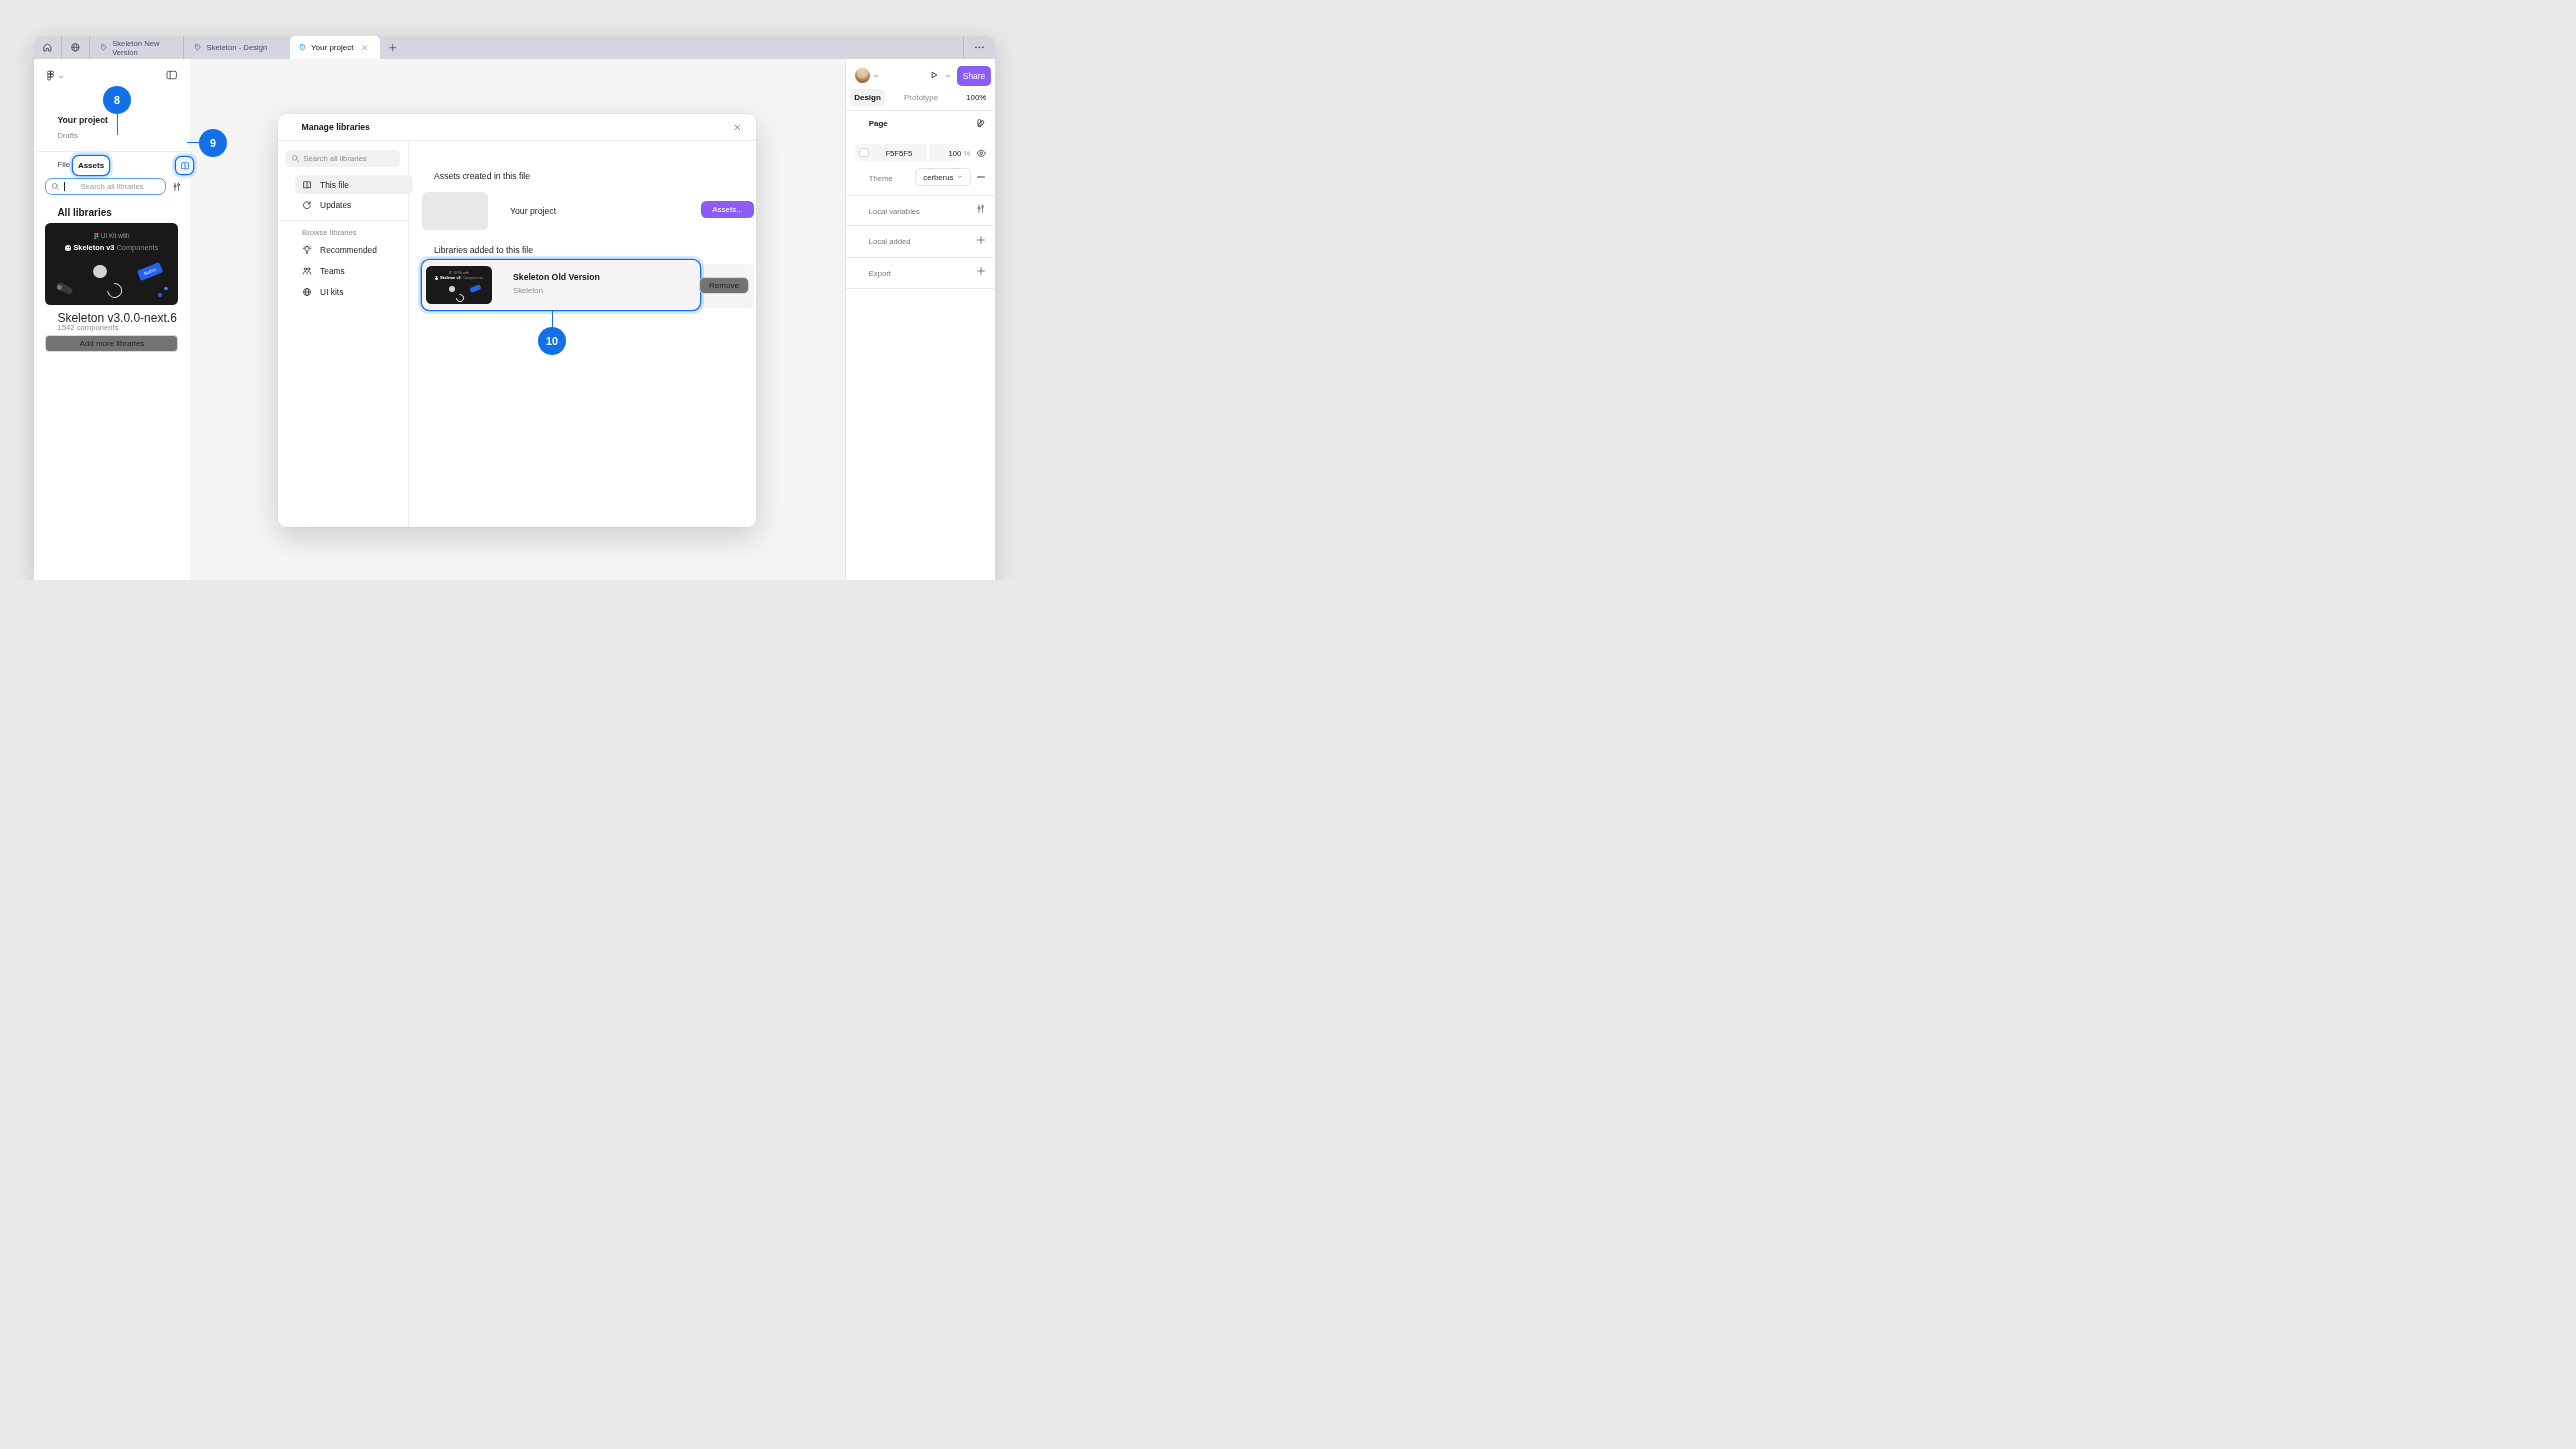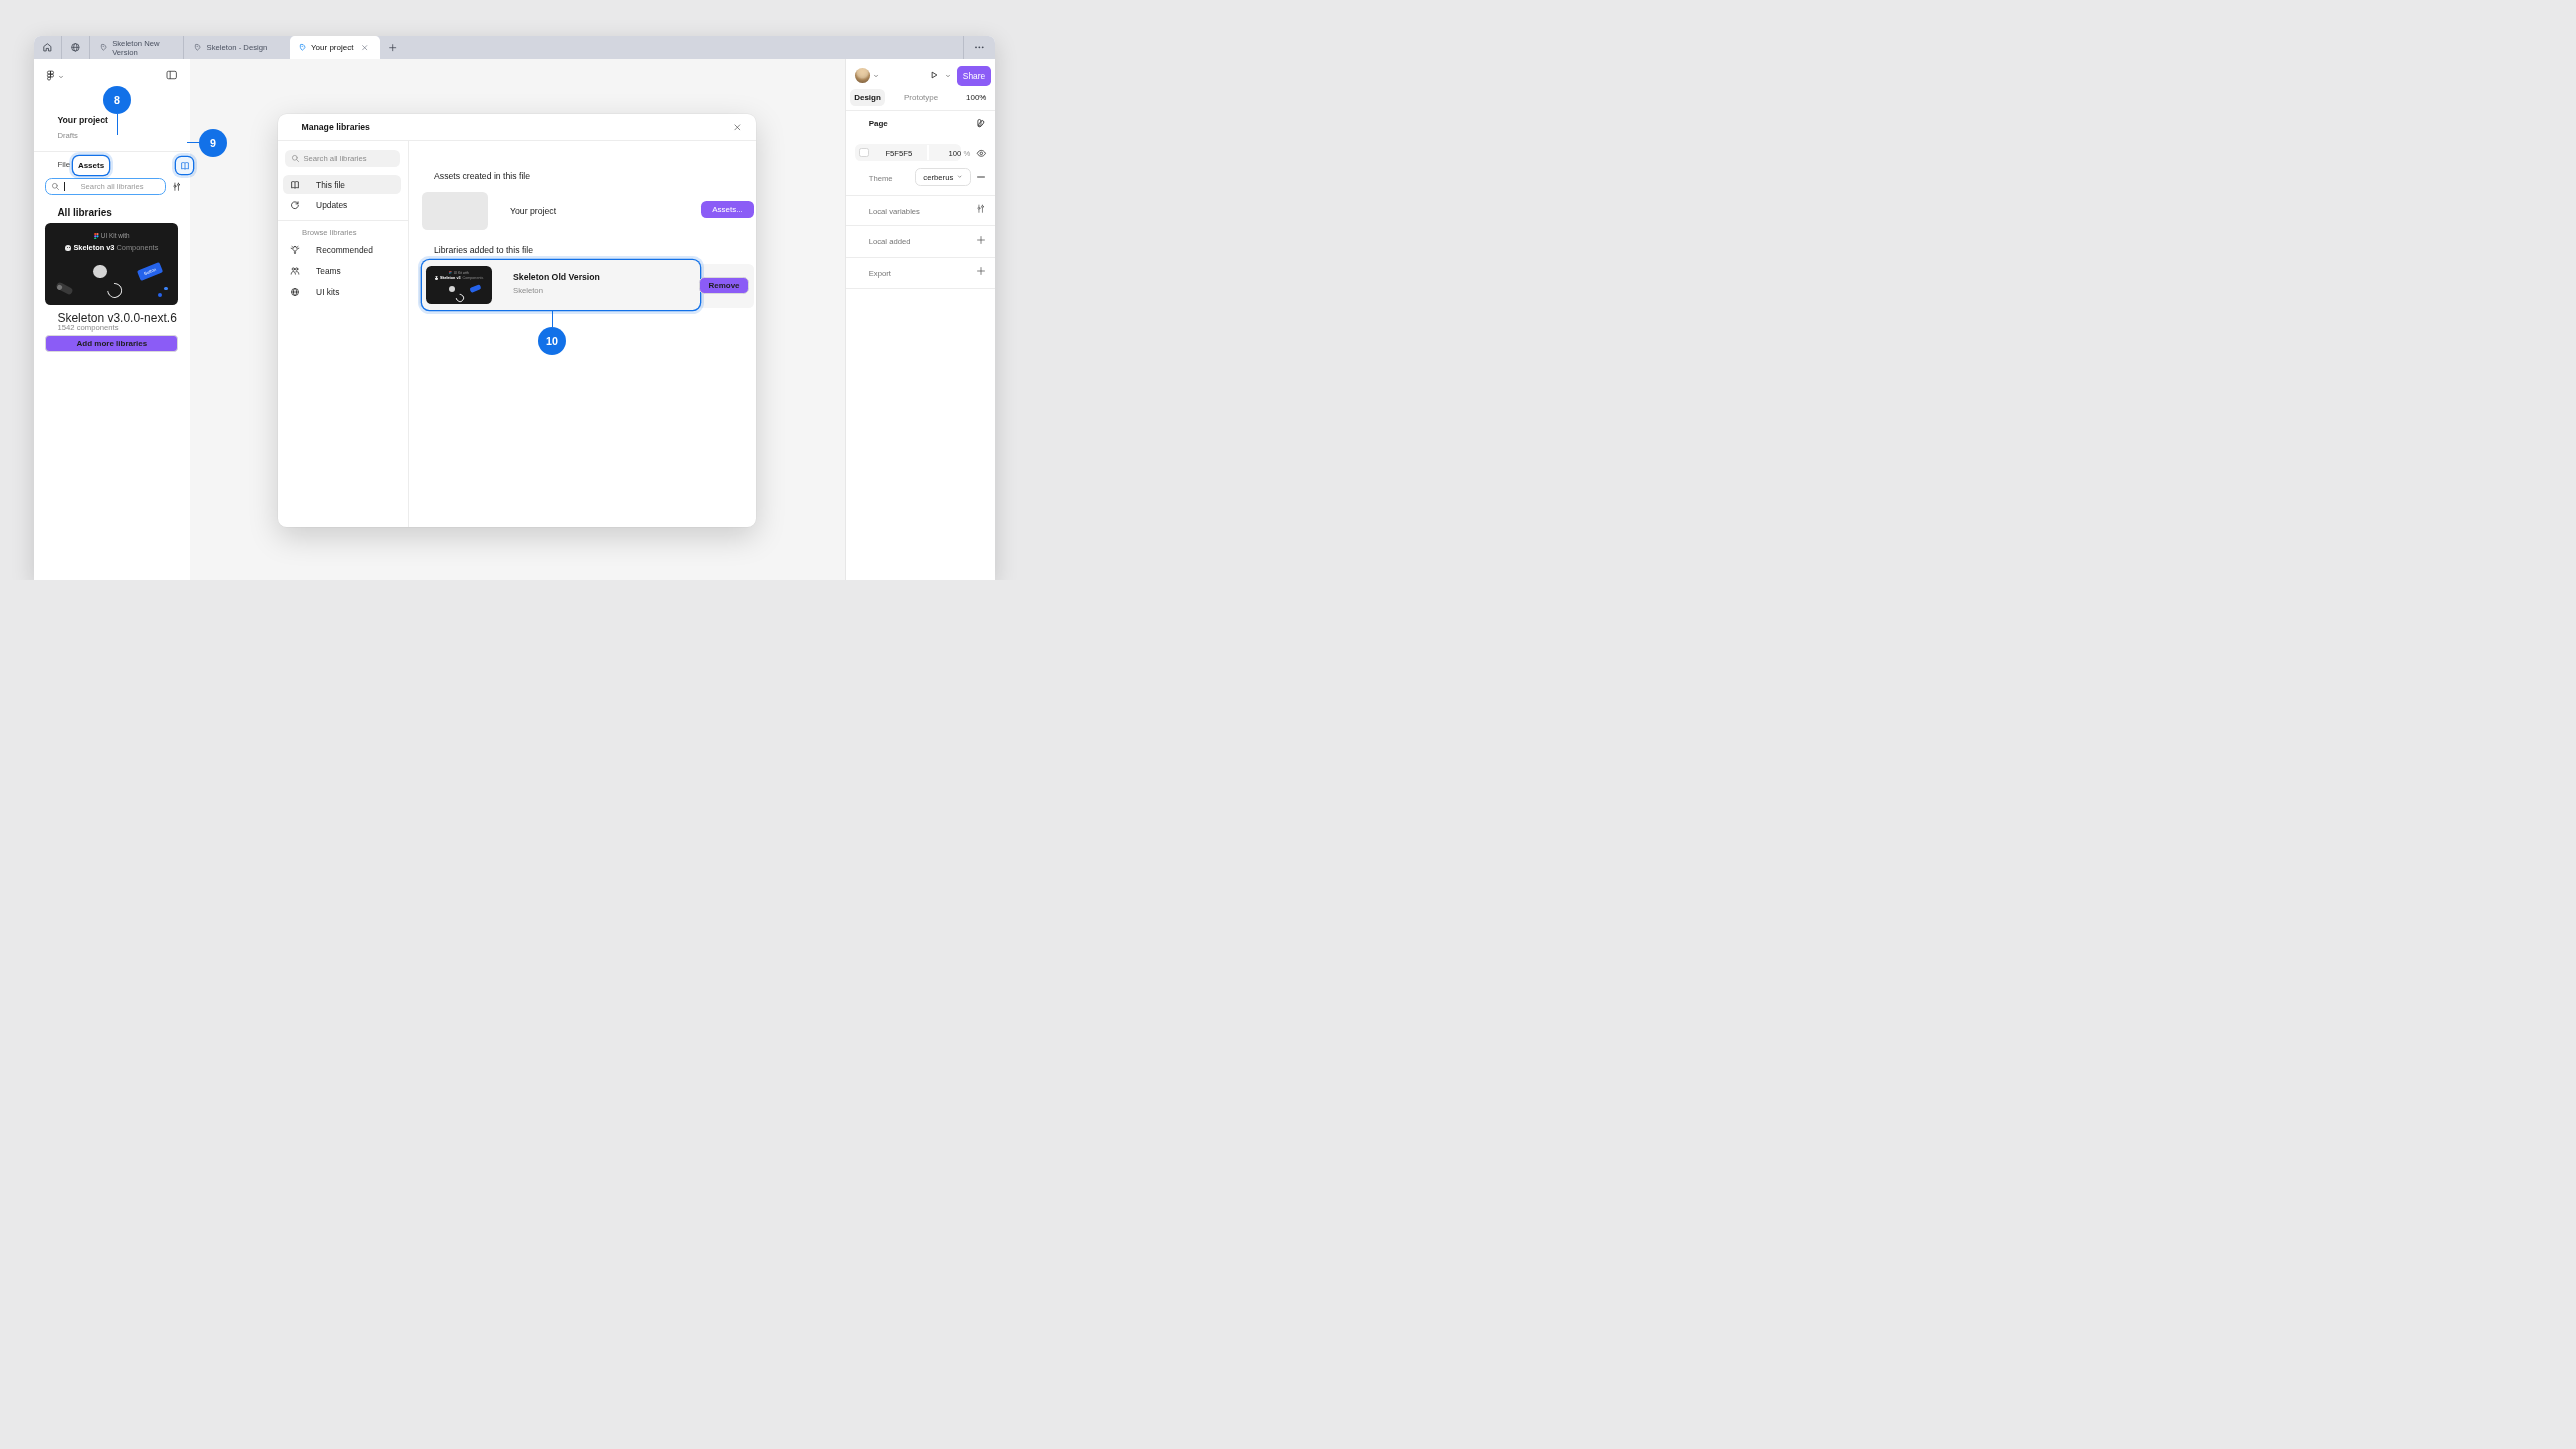--- a/index.html
+++ b/index.html
@@ -19,40 +19,40 @@
   .sidebar{position:absolute;left:0;top:23px;width:156px;bottom:0;background:#fff;border-right:0.7px solid #e7e7e7;}
   .canvas{position:absolute;left:156px;top:23px;right:149px;bottom:0;background:#f5f5f5;}
   .rightpanel{position:absolute;right:0;top:23px;width:149px;bottom:0;background:#fff;border-left:0.7px solid #e7e7e7;}
   .hline{position:absolute;height:0.7px;background:#ececec;}
   .vline{position:absolute;width:0.7px;background:#ececec;}
   .lbl{position:absolute;white-space:nowrap;padding-left:12px;}
   .gray{color:#8b8b8b;}
   .icon{display:flex;align-items:center;justify-content:center;color:#3c3c3c;}
   svg{display:block;}
   
-  .pillbtn{display:flex;align-items:center;justify-content:center;background:#8b5cf6;border:0.7px solid #d9d9d9;border-radius:4px;font-size:8px;color:#1e1e1e;font-weight:bold;}
+  .pillbtn{display:flex;align-items:center;justify-content:center;background:#737373;border:0.7px solid #d9d9d9;border-radius:4px;font-size:8px;color:#1e1e1e;}
   .bluebtn{display:flex;align-items:center;justify-content:center;background:#8b5cf6;color:#fff;border-radius:4.7px;font-size:8px;font-weight:500;}
   .ring{box-shadow:0 0 0 1.3px #1271e8,0 0 0 4px rgba(18,113,232,.16);margin-left:7px;}
   .badge{position:absolute;width:28px;height:28px;border-radius:50%;background:#1271e8;color:#fff;font-size:10.7px;font-weight:700;display:flex;align-items:center;justify-content:center;z-index:30;}
   .connector{position:absolute;background:#1271e8;z-index:29;}
   
   .darkcard{position:absolute;background:#191919;border-radius:5.4px;overflow:hidden;}
   .dc-line1{position:absolute;width:100%;text-align:center;color:#9a9a9a;display:flex;justify-content:center;align-items:center;gap:2px;}
   .dc-line2{position:absolute;width:100%;text-align:center;color:#8a8a8a;display:flex;justify-content:center;align-items:center;gap:2px;}
   .dc-brand{color:#fff;font-weight:700;}
   .dc-btn{position:absolute;background:#2563eb;color:#e8efff;border-radius:2px;display:flex;align-items:center;justify-content:center;}
   .dc-chip{position:absolute;border-radius:50%;background:#d4d4d4;}
   .dc-spin{position:absolute;border-radius:50%;border-style:solid;border-color:#dfdfdf #dfdfdf #dfdfdf transparent;}
   .dc-toggle{position:absolute;background:#3a3a3a;border-radius:66px;}
   .dc-knob{position:absolute;background:#777;border-radius:50%;}
   .skull{display:inline-block;position:relative;background:#e8e8e8;border-radius:50% 50% 42% 42%;}
   .skull i{position:absolute;background:#191919;border-radius:50%;}
   
   .modal{position:absolute;left:244px;top:78px;width:478px;height:413px;background:#fff;border-radius:8.7px;box-shadow:0 9.4px 29.5px rgba(0,0,0,.17),0 0 0 0.7px rgba(0,0,0,.04);}
-  .mnav{position:absolute;display:flex;align-items:center;gap:16px;font-size:8.4px;color:#1e1e1e;border-radius:5.4px;}
+  .mnav{position:absolute;display:flex;align-items:center;gap:8px;font-size:8.4px;color:#1e1e1e;border-radius:5.4px;margin-left:12px;}
   .avatar{position:absolute;border-radius:50%;background:radial-gradient(circle at 50% 30%,#e9cda4 0 40%,#caa06b 58%,#8f6f4e 100%);box-shadow:inset 0 -4px 5.4px rgba(70,50,30,.35);}
 </style>
 </head>
 <body>
 
 <div class="stage">
 <div class="window">
 
   <div class="tabbar">
     <div class="tb-btn">

